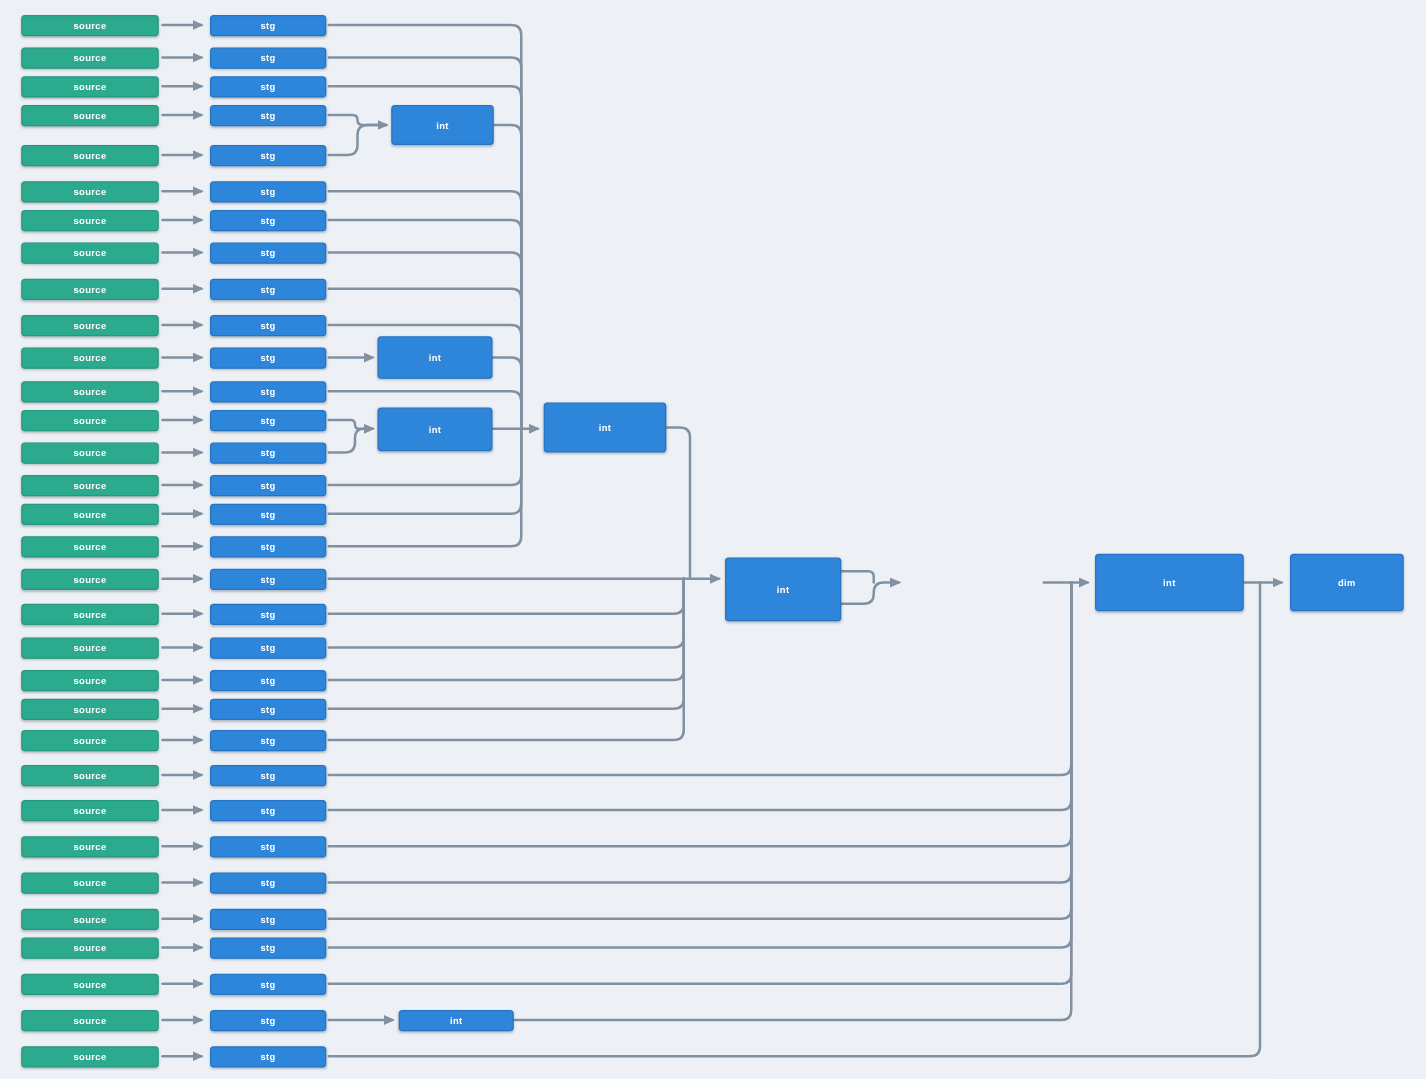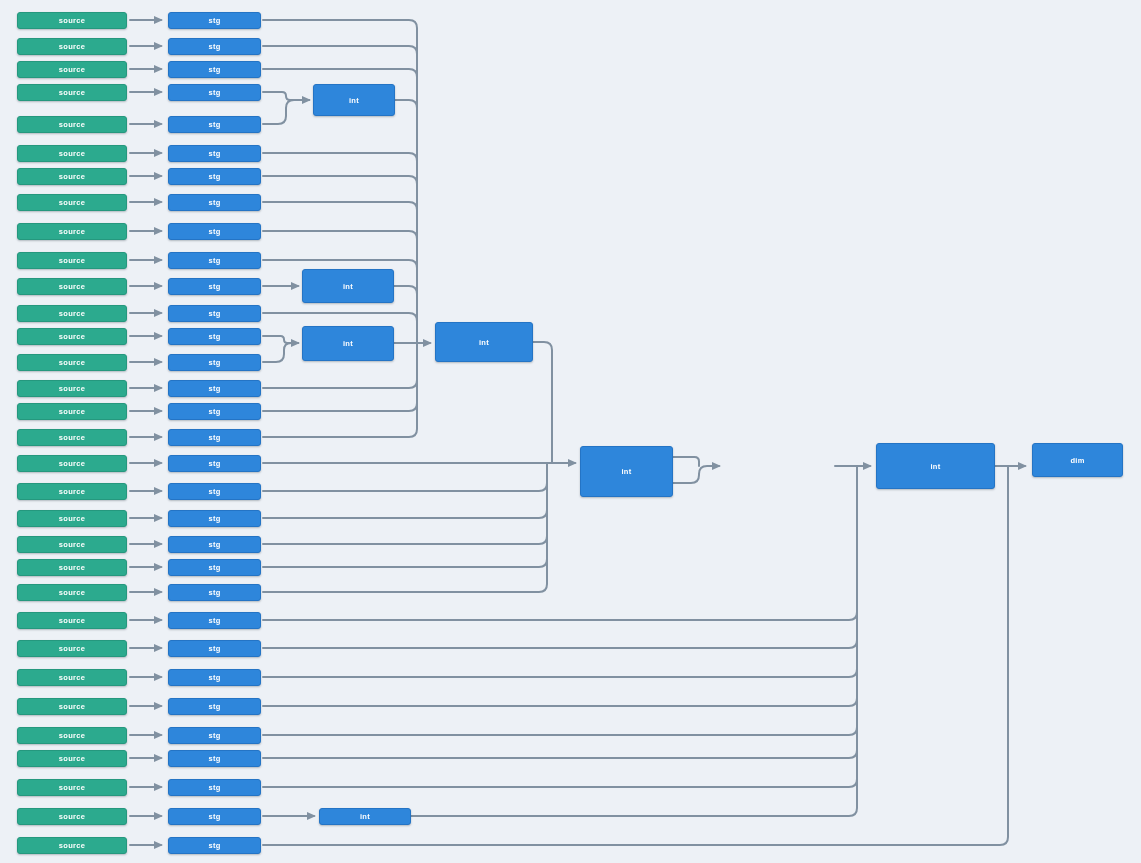--- a/index.html
+++ b/index.html
@@ -312,19 +312,19 @@
     </div>
     <div class="node model" style="left: 435px; top: 322px; width: 98px; height: 40px; background: rgb(46, 134, 219); border: 1px solid rgb(36, 116, 197); color: rgb(255, 255, 255);">
       <span>int</span>
     </div>
     <div class="node model" style="left: 580px; top: 446px; width: 93px; height: 51px; background: rgb(46, 134, 219); border: 1px solid rgb(36, 116, 197); color: rgb(255, 255, 255);">
       <span>int</span>
     </div>
     <div class="node model" style="left: 876px; top: 443px; width: 119px; height: 46px; background: rgb(46, 134, 219); border: 1px solid rgb(36, 116, 197); color: rgb(255, 255, 255);">
       <span>int</span>
     </div>
-    <div class="node model" style="left: 1032px; top: 443px; width: 91px; height: 34px; background: rgb(46, 134, 219); border: 1px solid rgb(36, 116, 197); color: rgb(255, 255, 255);">
+    <div class="node model" style="left: 1032px; top: 443px; width: 91px; height: 46px; background: rgb(46, 134, 219); border: 1px solid rgb(36, 116, 197); color: rgb(255, 255, 255);">
       <span>dim</span>
     </div>
     <div class="node model" style="left: 319px; top: 808px; width: 92px; height: 17px; background: rgb(46, 134, 219); border: 1px solid rgb(36, 116, 197); color: rgb(255, 255, 255);">
       <span>int</span>
     </div>
   </div>
 
 </body></html>

